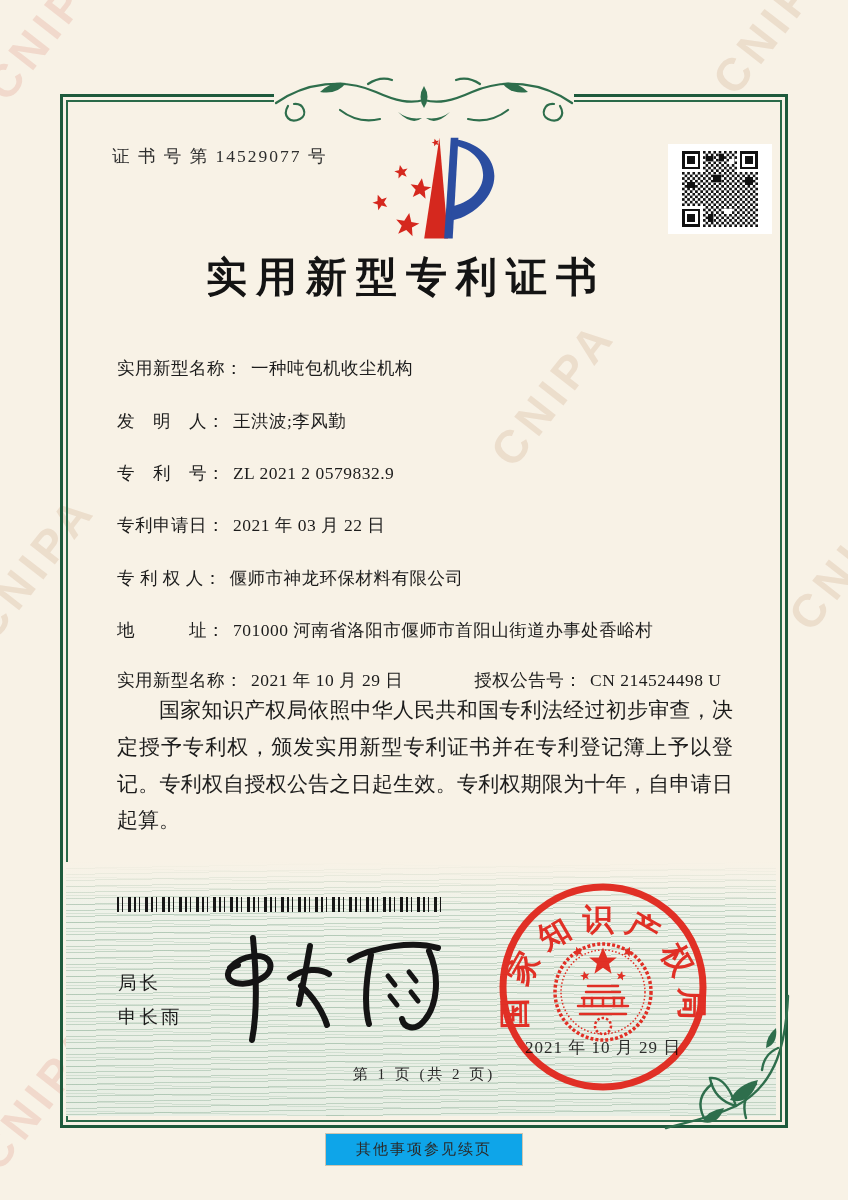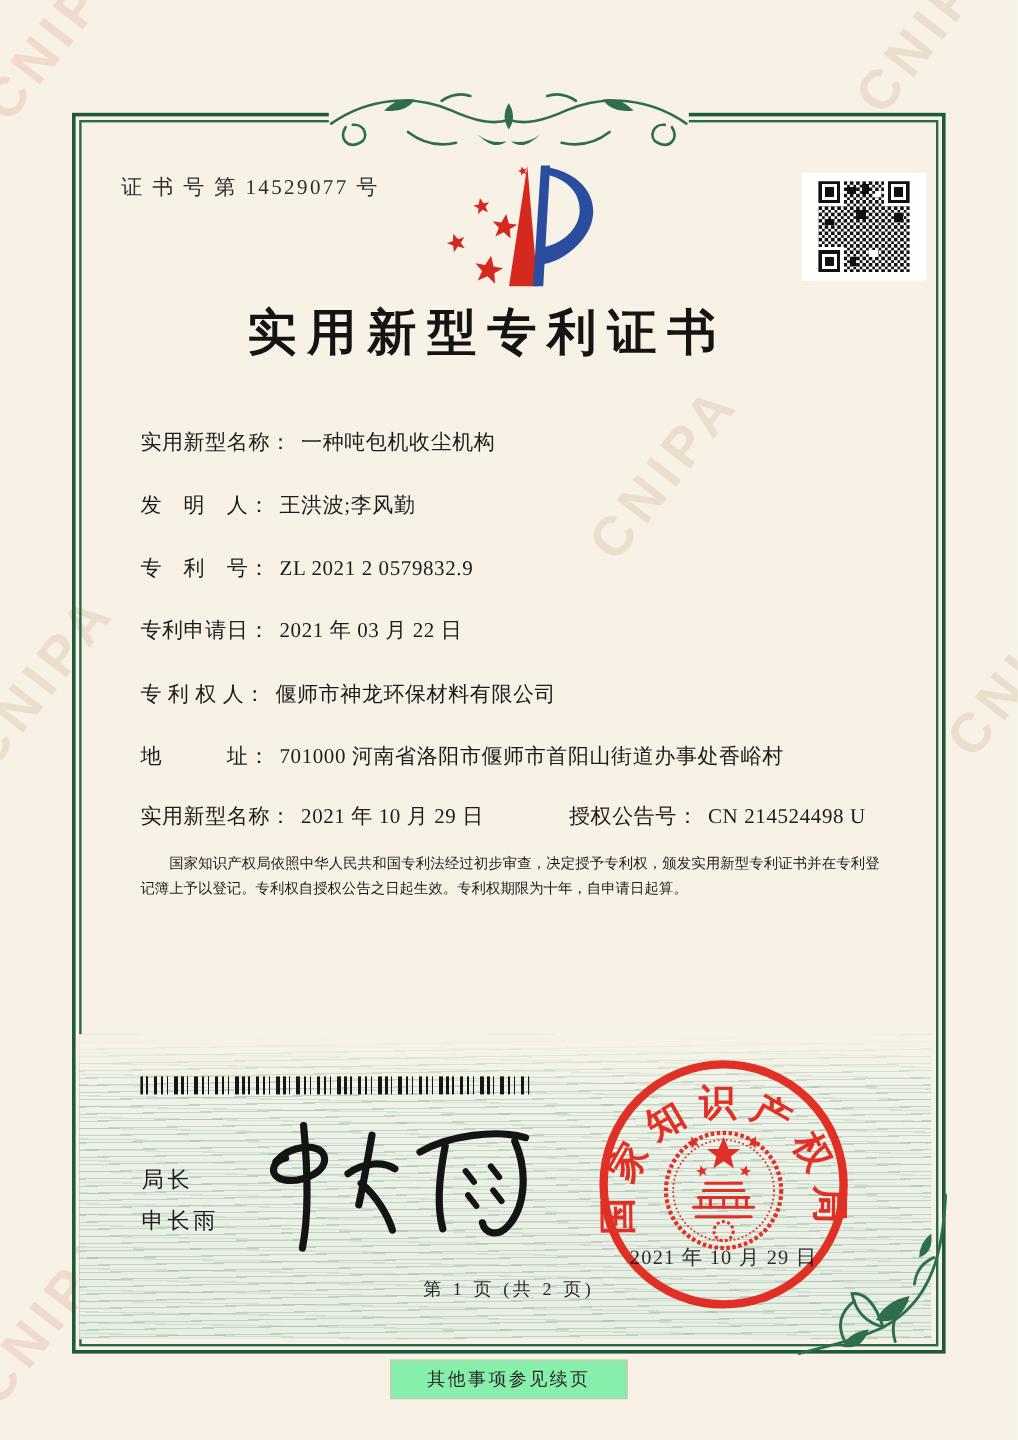--- a/index.html
+++ b/index.html
@@ -29,21 +29,21 @@
       repeating-linear-gradient(179deg, rgba(140,175,150,0.45) 0 1px, rgba(0,0,0,0) 1px 6px),
       repeating-linear-gradient(181deg, rgba(140,175,150,0.25) 0 1px, rgba(0,0,0,0) 1px 9px),
       linear-gradient(#f0f3ea, #e7eee4);
   }
   .guilloche-fade{
     position:absolute;left:0;top:0;width:100%;height:46px;
     background:linear-gradient(#f8f2e6, rgba(248,242,230,0));
   }
   
   .cert-no{
-    position:absolute;left:101px;top:144px;z-index:4;
+    position:absolute;left:112px;top:144px;z-index:4;
     font-size:17.5px;letter-spacing:2px;color:#2e2e2e;
   }
   .logo{position:absolute;left:352px;top:130px;width:152px;height:124px;z-index:3;}
   .qr-box{
     position:absolute;left:668px;top:144px;width:104px;height:90px;
     background:#fff;z-index:3;display:flex;align-items:center;justify-content:center;
   }
   .qr-box svg{width:76px;height:76px;}
   .title{
     position:absolute;left:0;top:250px;width:812px;text-align:center;z-index:4;
@@ -52,22 +52,22 @@
   
   .row{
     position:absolute;left:117px;z-index:4;white-space:nowrap;
     font-size:17.5px;color:#1c1c1c;letter-spacing:0.5px;
   }
   .row .lab{display:inline-block;}
   .row .val{display:inline-block;margin-left:3px;}
   .row .lab2{display:inline-block;margin-left:66px;}
   
   .bodytext{
-    position:absolute;left:117px;top:709px;width:616px;z-index:4;
-    font-size:12px;line-height:1.75;color:#1c1c1c;text-align:justify;
+    position:absolute;left:117px;top:692px;width:616px;z-index:4;
+    font-size:21px;line-height:1.75;color:#1c1c1c;text-align:justify;
   }
   .bodytext p{margin:0;text-indent:2em;}
   
   .barcode{
     position:absolute;left:117px;top:897px;width:324px;height:15px;z-index:4;
     background:
       repeating-linear-gradient(90deg,#171717 0 2px,rgba(0,0,0,0) 2px 5px,
         #171717 5px 6px,rgba(0,0,0,0) 6px 11px,
         #171717 11px 14px,rgba(0,0,0,0) 14px 17px);
   }
@@ -79,21 +79,21 @@
     position:absolute;left:496px;top:1036px;width:214px;text-align:center;z-index:6;
     font-size:17px;color:#323232;letter-spacing:1px;mix-blend-mode:multiply;
   }
   .page-info{
     position:absolute;left:0;top:1065px;width:848px;text-align:center;z-index:4;
     font-size:15px;letter-spacing:3px;color:#2a2a2a;
   }
   .cont-note{
     position:absolute;left:50%;top:1133px;transform:translateX(-50%);z-index:4;
     font-size:15px;letter-spacing:2px;color:#2a2a2a;
-    background:#86efac;border:1px solid #cfc5b0;padding:6px 30px;white-space:nowrap;
+    background:#0ea5e9;border:1px solid #cfc5b0;padding:6px 30px;white-space:nowrap;
   }
   
   .ornament-top{position:absolute;left:248px;top:70px;width:352px;height:66px;z-index:3;}
   .ornament-corner{position:absolute;left:660px;top:988px;width:140px;height:148px;z-index:3;}
 </style>
 </head>
 <body>
 
 <div class="wm red" style="left:-38px;top:0px;">CNIPA</div>
 <div class="wm" style="left:690px;top:-6px;">CNIPA</div>

